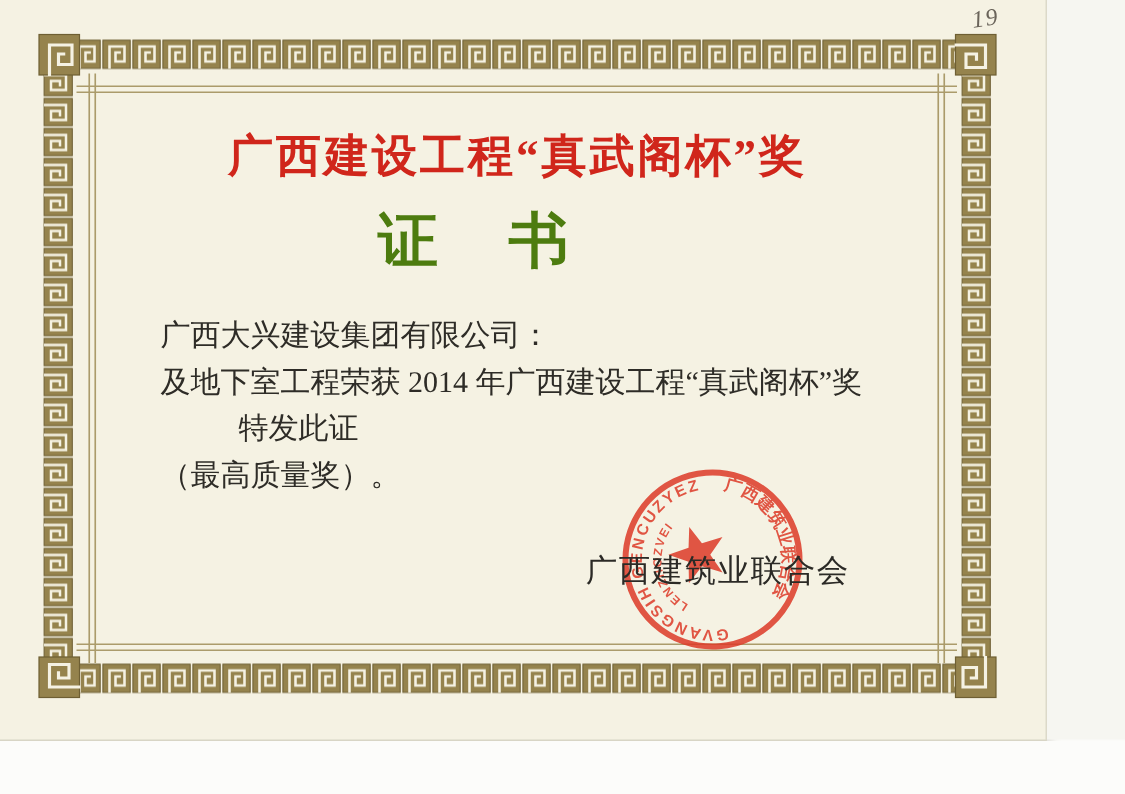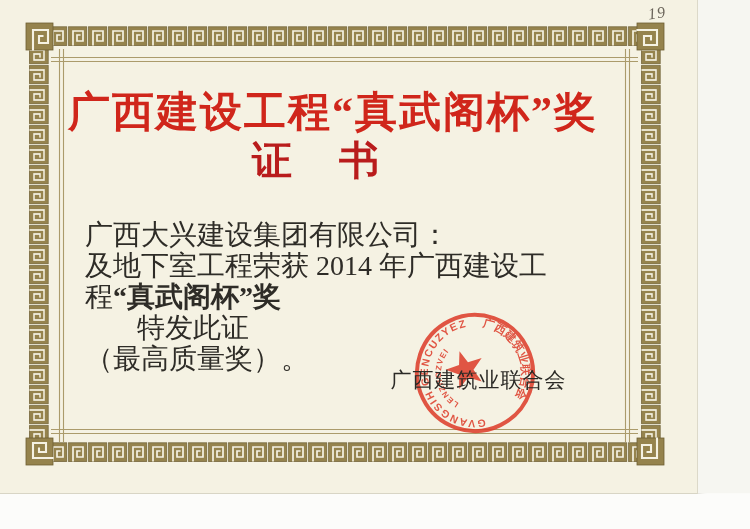--- a/index.html
+++ b/index.html
@@ -28,34 +28,34 @@
   .strip-bottom{left:0;top:416px;}
   .strip-left{left:0;top:0;}
   .strip-right{left:612px;top:0;}
   .corner-tl{left:-3px;top:-3px;}
   .corner-tr{left:607px;top:-3px;transform:rotate(90deg);}
   .corner-br{left:607px;top:411px;transform:rotate(180deg);}
   .corner-bl{left:-3px;top:411px;transform:rotate(270deg);}
   .innerframe{position:absolute;left:50px;top:48px;}
   
   .title1{
-    position:absolute;left:16px;top:84px;width:634px;text-align:center;
-    font-size:42px;font-weight:bold;letter-spacing:2px;color:#d0261b;
+    position:absolute;left:28px;top:84px;width:634px;text-align:center;
+    font-size:30px;font-weight:bold;letter-spacing:2px;color:#d0261b;
   }
   .title2{
     position:absolute;left:28px;top:133px;width:634px;text-align:center;
-    font-size:40px;font-weight:bold;letter-spacing:47px;color:#b91c1c;
+    font-size:40px;font-weight:bold;letter-spacing:47px;color:#4d7c0f;
     transform:translateX(-6px);
   }
   .bodytext{
-    position:absolute;left:85px;top:209px;width:505px;
-    font-size:28px;line-height:31px;color:#2e2c27;margin-top:10px;
+    position:absolute;left:107px;top:209px;width:505px;
+    font-size:20px;line-height:31px;color:#2e2c27;
   }
   .bodytext .indent{text-indent:52px;}
-  .bodytext .award{font-weight:bold;text-align:center;}
+  .bodytext .award{font-weight:normal;text-align:center;}
   .signature{
     position:absolute;left:366px;top:366px;width:225px;text-align:center;z-index:2;
   }
   .issuer{font-size:21px;color:#2b2a26;letter-spacing:1px;}
   .date{font-size:21px;color:#2b2a26;margin-top:10px;letter-spacing:1px;}
   .seal{position:absolute;left:405px;top:303px;z-index:1;opacity:.85;}
 </style>
 </head>
 <body>
 

